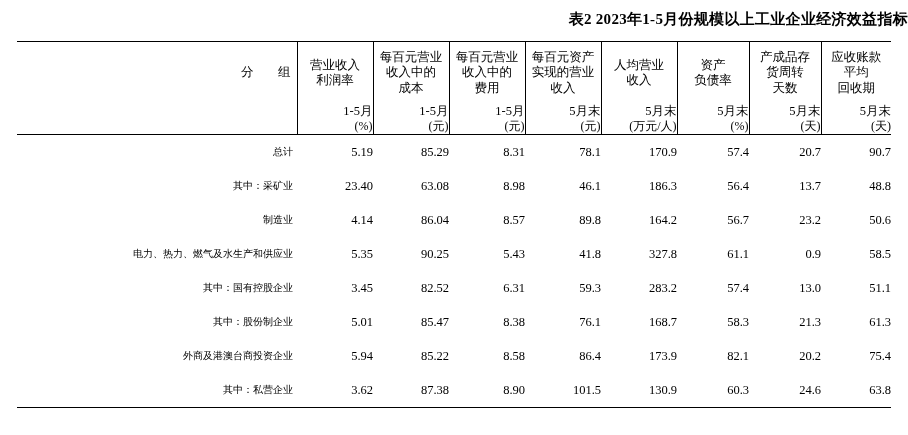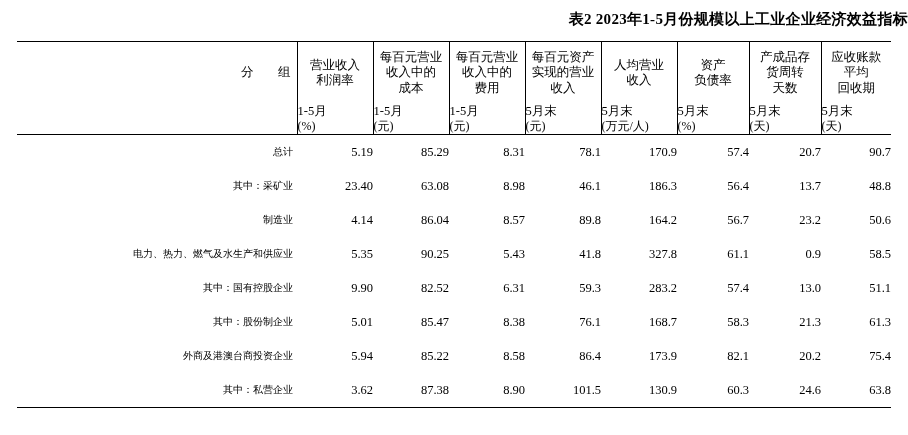--- a/index.html
+++ b/index.html
@@ -42,21 +42,21 @@
     border-top: 1.4px solid #000;
   }
   .hdr-main td {
     border-bottom: none;
     text-align: center;
     line-height: 1.22;
     padding: 4px 2px 2px 2px;
     height: 62px;
   }
   .hdr-unit td {
-    text-align: left;
+    text-align: right;
     line-height: 1.2;
     padding: 2px 2px 4px 2px;
     border-bottom: 1.1px solid #000;
     height: 30px;
   }
   .hdr-main td.group-cell {
     vertical-align: middle;
     text-align: right;
     letter-spacing: 6px;
     padding-left: 4px;
@@ -230,21 +230,21 @@
         <td>90.25</td>
         <td>5.43</td>
         <td>41.8</td>
         <td>327.8</td>
         <td>61.1</td>
         <td>0.9</td>
         <td>58.5</td>
       </tr>
       <tr class="body-row">
         <td class="label ind1">其中：国有控股企业</td>
-        <td>9.90</td>
+        <td>3.45</td>
         <td>82.52</td>
         <td>6.31</td>
         <td>59.3</td>
         <td>283.2</td>
         <td>57.4</td>
         <td>13.0</td>
         <td>51.1</td>
       </tr>
       <tr class="body-row">
         <td class="label ind1">其中：股份制企业</td>

